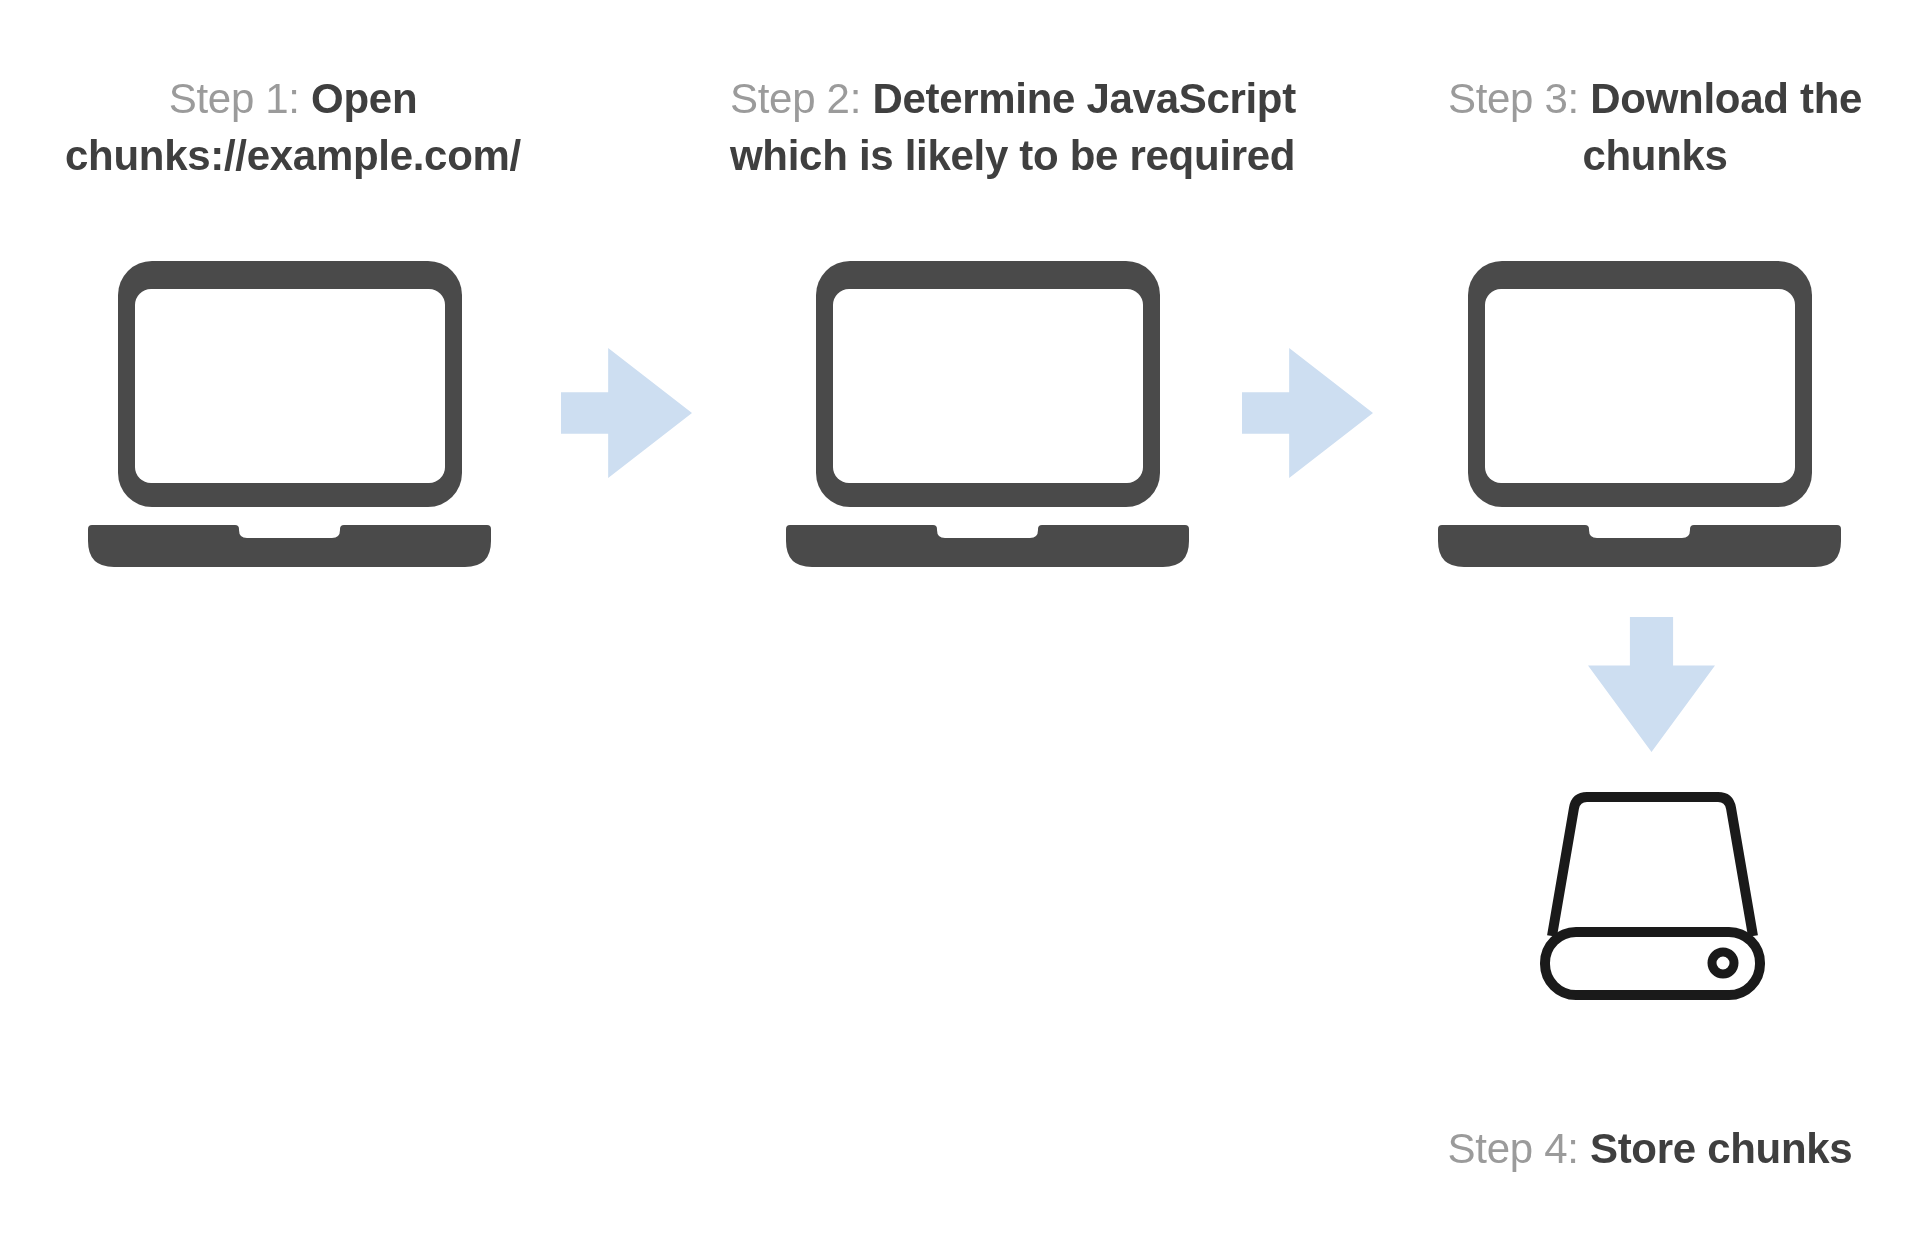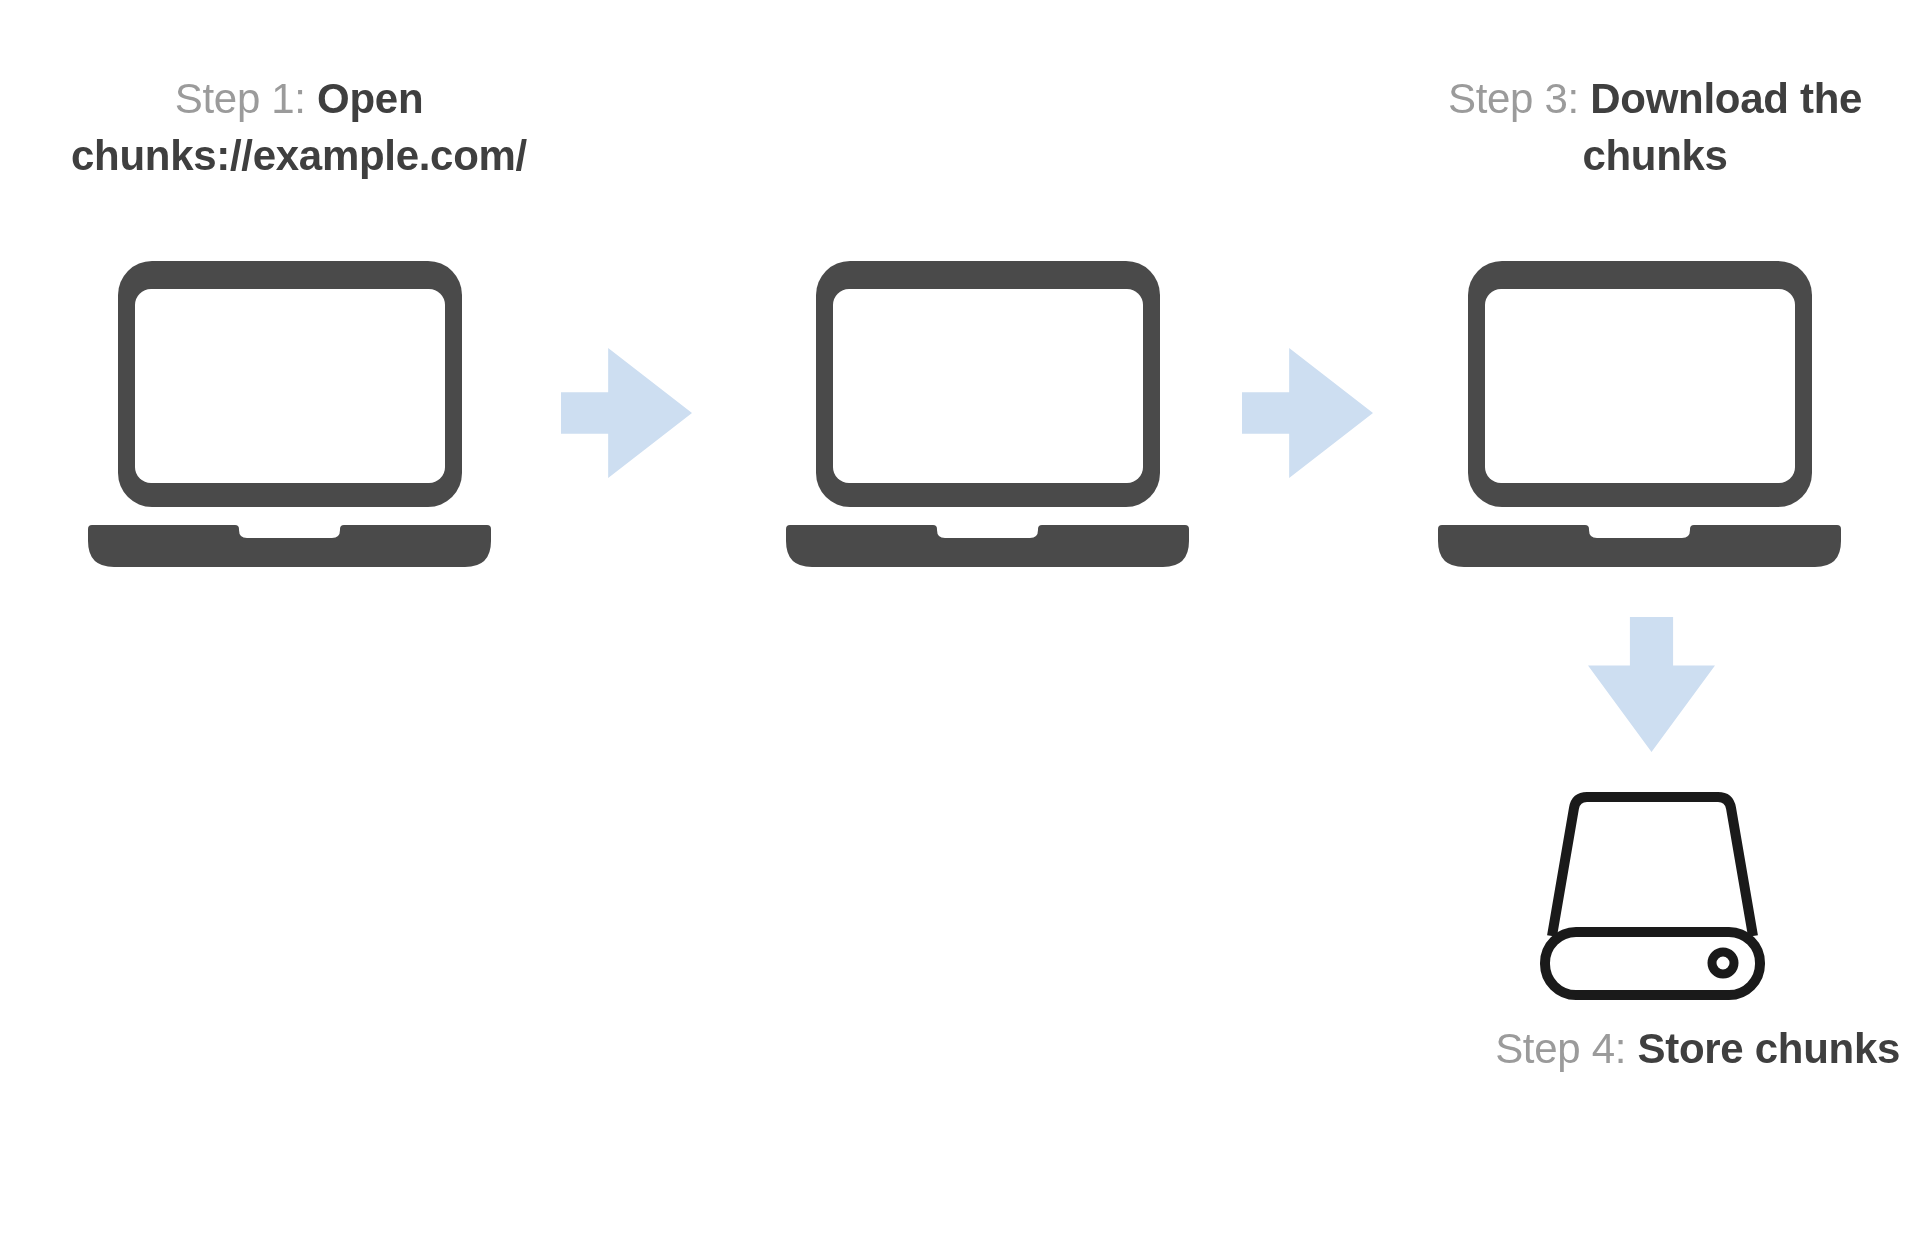--- a/index.html
+++ b/index.html
@@ -25,24 +25,24 @@
     white-space: nowrap;
   }
   .step-label .prefix {
     color: #9b9b9b;
     font-weight: 400;
   }
   .step-label .bold {
     color: #3f3f3f;
     font-weight: 700;
   }
-  .label-s1 { left: 49px;   top: 70px;  width: 500px; }
+  .label-s1 { left: 43px;   top: 70px;  width: 500px; }
   .label-s2 { left: 730px;  top: 70px;  width: 500px; }
   .label-s3 { left: 1405px; top: 70px;  width: 500px; }
-  .label-s4 { left: 1400px; top: 1020px; width: 500px; text-align: right; }
+  .label-s4 { left: 1400px; top: 1120px; width: 500px; }
 
   .laptop {
     position: absolute;
     width: 403px;
     height: 306px;
   }
   .laptop-1 { left: 88px;   top: 261px; }
   .laptop-2 { left: 786px;  top: 261px; }
   .laptop-3 { left: 1438px; top: 261px; }
 
@@ -75,20 +75,24 @@
 </head>
 <body>
 
 <div class="canvas">
 
   <div class="step-label label-s1">
     <div><span class="prefix">Step 1:</span> <span class="bold">Open</span></div>
     <div class="bold">chunks://example.com/</div>
   </div>
 
+  <div class="step-label label-s2">
+    <div><span class="prefix">Step 2:</span> <span class="bold">Determine JavaScript</span></div>
+    <div class="bold">which is likely to be required</div>
+  </div>
 
   <div class="step-label label-s3">
     <div><span class="prefix">Step 3:</span> <span class="bold">Download the</span></div>
     <div class="bold">chunks</div>
   </div>
 
   <svg class="laptop laptop-1" viewBox="0 0 403 306" aria-hidden="true">
     <rect x="30" y="0" width="344" height="246" rx="34" fill="#4a4a4a"></rect>
     <rect x="47" y="28" width="310" height="194" rx="16" fill="#ffffff"></rect>
     <path fill="#4a4a4a" d="M4 264 H147 Q151 264 151 268 V269 Q151 277 159 277 H244 Q252 277 252 269 V268 Q252 264 256 264 H399 Q403 264 403 268 V280 Q403 306 377 306 H26 Q0 306 0 280 V268 Q0 264 4 264 Z"></path>

